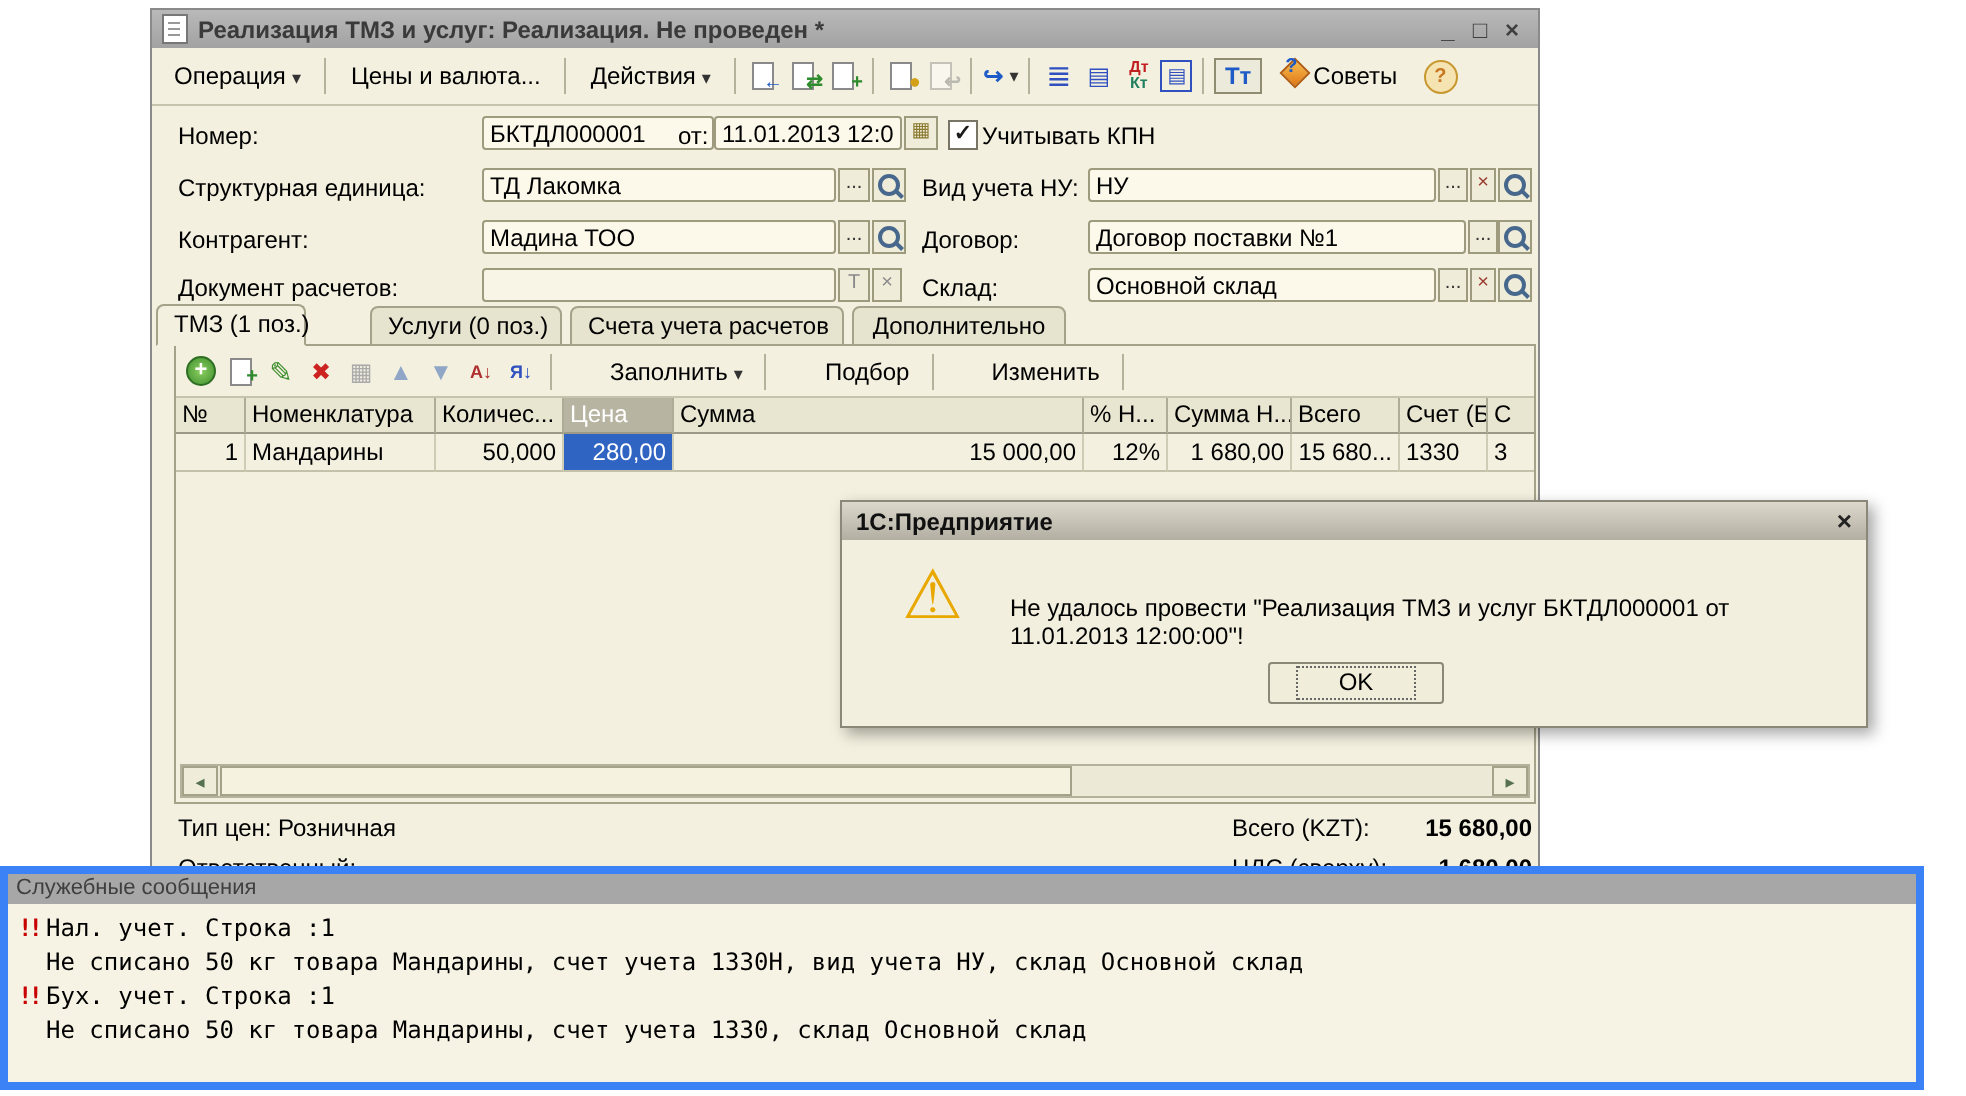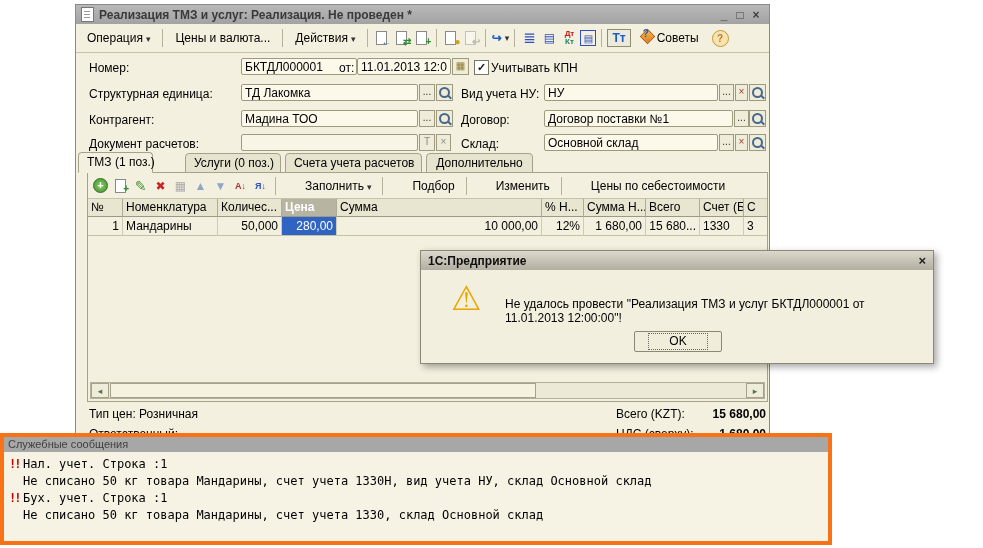--- a/index.html
+++ b/index.html
@@ -60,21 +60,21 @@
     border:1px solid #2e6e22;color:#fff;font-size:11px;font-weight:bold;line-height:12px;
     text-align:center;}
   .sort-t{font-size:9px;font-weight:bold;white-space:nowrap;}
   .gtxt{padding:3px 5px;white-space:nowrap;margin-left:18px;}
   
   .thead,.trow{position:absolute;left:0;display:flex;width:700px;}
   .thead{top:26px;height:18px;}
   .trow{top:44px;height:19px;}
   .th{background:#e8e5d0;border-right:1px solid #aeab96;border-bottom:1px solid #9c9a86;
     box-sizing:border-box;padding:1px 3px;white-space:nowrap;overflow:hidden;}
-  .th.selcol{background:#b7b4a1;color:#fff;font-weight:bold;}
+  .th.selcol{background:#b7b4a1;color:#fff;}
   .td{border-right:1px solid #cfccb6;border-bottom:1px solid #c4c1ab;box-sizing:border-box;
     padding:2px 3px;white-space:nowrap;overflow:hidden;}
   .num{text-align:right;}
   .td.selcell{background:#2f64c2;color:#fff;text-align:right;}
   .c0{width:35px}.c1{width:95px}.c2{width:64px}.c3{width:55px}.c4{width:205px}.c5{width:42px}
   .c6{width:62px}.c7{width:54px}.c8{width:44px}.c9{flex:1}
   .hscroll{position:absolute;left:2px;right:2px;bottom:2px;height:17px;background:#ece9d6;
     border:1px solid #b5b29c;box-sizing:border-box;display:flex;align-items:stretch;}
   .harrow{width:16px;background:#efecd9;border:1px solid #a5a28a;font-size:9px;color:#55714f;
     display:flex;align-items:center;justify-content:center;}
@@ -86,21 +86,21 @@
     box-shadow:3px 3px 7px rgba(0,0,0,.35);z-index:5;box-sizing:border-box;}
   .dlg-title{left:0;top:0;right:0;height:19px;background:linear-gradient(#dcd8cc,#b2aea2);
     display:flex;align-items:center;padding:0 7px;box-sizing:border-box;font-weight:bold;color:#101010;justify-content:flex-end;}
   .dlg-close{margin-left:auto;font-weight:bold;font-size:13px;color:#222;}
   .warn{left:30px;top:30px;font-size:34px;color:#e8a800;line-height:34px;}
   .dlg-msg{left:84px;top:46px;right:16px;line-height:14px;}
   .okbtn{left:213px;top:80px;width:88px;height:21px;background:#f0edda;border:1px solid #8a8878;
     border-radius:2px;box-sizing:border-box;display:flex;align-items:center;justify-content:center;}
   .okbtn span{border:1px dotted #666;padding:0 20px;line-height:15px;}
   
-  .panel{left:0;top:433px;width:832px;height:112px;border:4px solid #f97316;background:#f6f3e4;
+  .panel{left:0;top:433px;width:962px;height:112px;border:4px solid #3b82f6;background:#f6f3e4;
     box-sizing:border-box;z-index:10;}
   .ptitle{left:0;top:0;right:0;height:15px;background:#a7a7a7;color:#3f3f3f;font-size:11px;
     line-height:15px;padding-left:4px;box-sizing:border-box;}
   .plines{left:0;top:15px;right:0;bottom:0;font-family:"DejaVu Sans Mono","Liberation Mono",monospace;
     font-size:12px;line-height:17px;padding-top:4px;box-sizing:border-box;}
   .msg-line{position:relative;padding-left:19px;white-space:nowrap;}
   .marker{position:absolute;left:5px;top:0;color:#c80000;font-weight:bold;letter-spacing:-2px;}
 </style>
 </head>
 <body>
@@ -220,42 +220,41 @@
       <span class="gico" style="color:#8fa6c6">▼</span>
       <span class="gico sort-t" style="color:#b03030">А↓</span>
       <span class="gico sort-t" style="color:#3050c0">Я↓</span>
       <span class="sep"></span>
       <span class="gtxt"><span>Заполнить</span><span class="caret">▾</span></span>
       <span class="sep"></span>
       <span class="gtxt">Подбор</span>
       <span class="sep"></span>
       <span class="gtxt">Изменить</span>
       <span class="sep"></span>
-      <span class="gtxt">Цены по себестоимости</span>
     </div>
 
     <div class="thead">
       <span class="th c0">№</span>
       <span class="th c1">Номенклатура</span>
       <span class="th c2">Количес...</span>
       <span class="th c3 selcol">Цена</span>
       <span class="th c4">Сумма</span>
       <span class="th c5">% Н...</span>
       <span class="th c6">Сумма Н...</span>
       <span class="th c7">Всего</span>
       <span class="th c8">Счет (БУ)</span>
       <span class="th c9">С</span>
     </div>
 
     <div class="trow">
       <span class="td c0 num">1</span>
       <span class="td c1">Мандарины</span>
       <span class="td c2 num">50,000</span>
       <span class="td c3 selcell">280,00</span>
-      <span class="td c4 num">10 000,00</span>
+      <span class="td c4 num">15 000,00</span>
       <span class="td c5 num">12%</span>
       <span class="td c6 num">1 680,00</span>
       <span class="td c7 num">15 680...</span>
       <span class="td c8">1330</span>
       <span class="td c9">3</span>
     </div>
 
     <div class="hscroll">
       <span class="harrow">◂</span>
       <span class="hthumb"></span>

